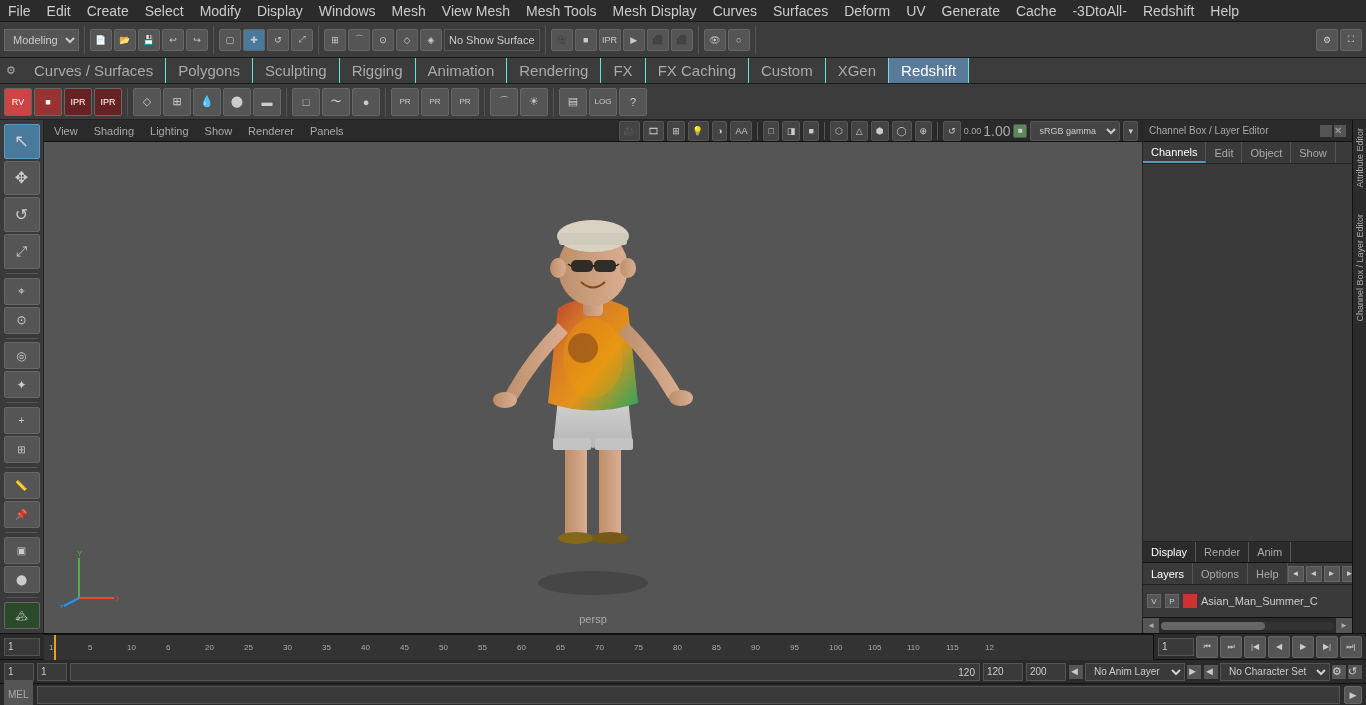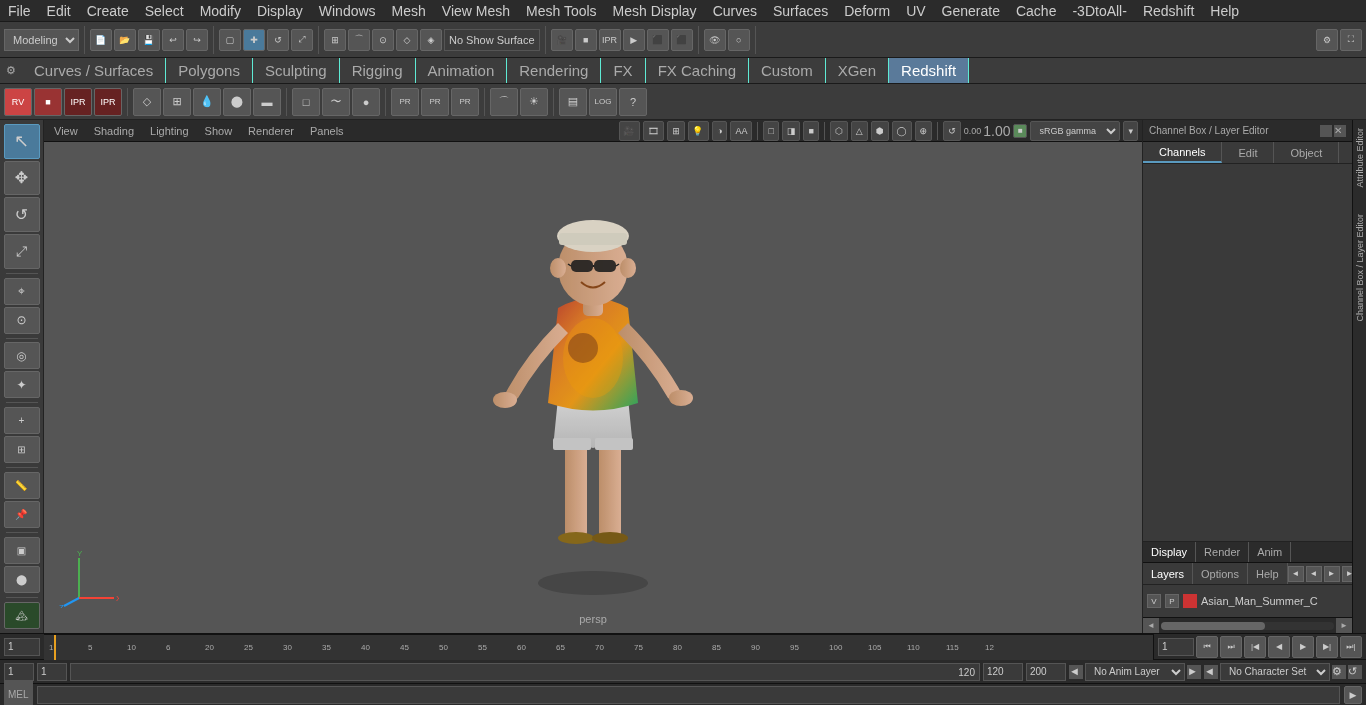--- a/index.html
+++ b/index.html
@@ -35,21 +35,21 @@
     .left-sep { width: 32px; height: 1px; background: #555; margin: 2px 0; }
     #viewport-header { display: flex; align-items: center; background: #2a2a2a; height: 22px; padding: 0 4px; gap: 4px; border-bottom: 1px solid #111; }
     .viewport-menu { padding: 2px 6px; color: #aaa; cursor: pointer; font-size: 11px; }
     #viewport-canvas { width: 100%; height: calc(100% - 22px); background: #555; display: flex; align-items: center; justify-content: center; position: relative; overflow: hidden; }
     #viewport-label { position: absolute; bottom: 8px; left: 50%; transform: translateX(-50%); color: #aaa; font-size: 11px; }
 
     
     #right-panel { width: 210px; background: #3a3a3a; border-left: 1px solid #222; display: flex; flex-direction: column; }
     #right-panel-header { display: flex; align-items: center; justify-content: space-between; background: #2b2b2b; height: 22px; padding: 0 6px; border-bottom: 1px solid #111; font-size: 10px; color: #aaa; }
     #right-panel-tabs { display: flex; align-items: center; background: #3a3a3a; height: 22px; border-bottom: 1px solid #222; }
-    .rp-tab { padding: 2px 16px; font-size: 11px; color: #aaa; cursor: pointer; border-right: 1px solid #555; height: 100%; display: flex; align-items: center; }
+    .rp-tab { padding: 2px 8px; font-size: 11px; color: #aaa; cursor: pointer; border-right: 1px solid #555; height: 100%; display: flex; align-items: center; }
     .rp-tab.active { background: #3a3a3a; color: #fff; border-bottom: 2px solid #5a9abf; }
     #layer-panel-header { display: flex; align-items: center; background: #2b2b2b; height: 22px; border-top: 1px solid #222; border-bottom: 1px solid #111; }
     .layer-tab { padding: 2px 8px; font-size: 11px; color: #aaa; cursor: pointer; border-right: 1px solid #555; height: 100%; display: flex; align-items: center; }
     .layer-tab.active { color: #fff; }
     .layer-btn-small { width: 16px; height: 16px; background: #555; border: 1px solid #666; cursor: pointer; display: flex; align-items: center; justify-content: center; font-size: 8px; color: #ccc; }
     #layer-list { background: #3a3a3a; padding: 4px 0; }
     .layer-row { display: flex; align-items: center; padding: 2px 4px; gap: 4px; height: 24px; }
     .layer-vis { width: 14px; height: 14px; border: 1px solid #666; background: #555; display: flex; align-items: center; justify-content: center; font-size: 8px; cursor: pointer; }
     .layer-p { width: 14px; height: 14px; border: 1px solid #666; background: #555; display: flex; align-items: center; justify-content: center; font-size: 8px; cursor: pointer; }
     .layer-color { width: 14px; height: 14px; background: #cc3333; }

